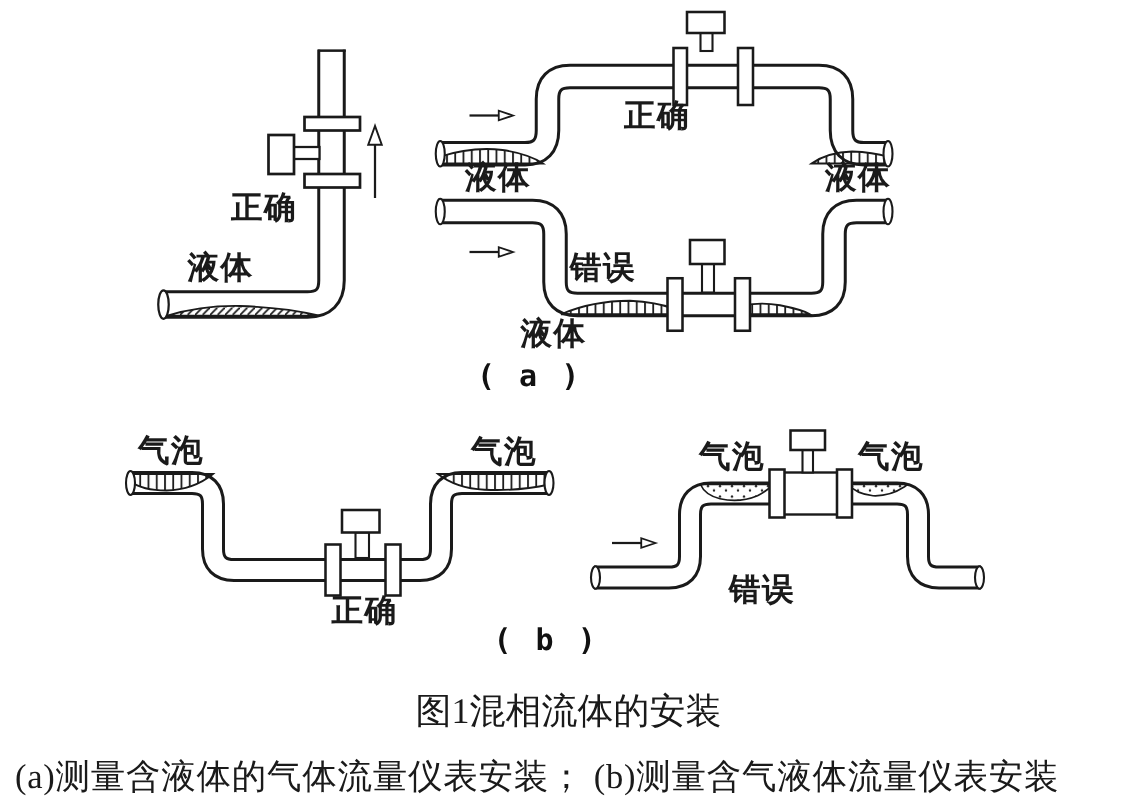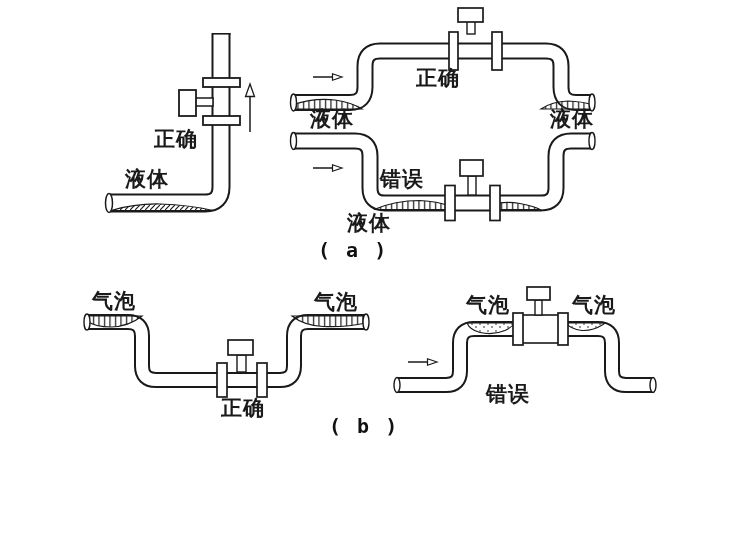--- a/index.html
+++ b/index.html
@@ -150,14 +150,16 @@
 
   <div class="lbl" style="left:92px;top:292px">气泡</div>
   <div class="lbl" style="left:314px;top:293px">气泡</div>
   <div class="lbl" style="left:221px;top:399px">正确</div>
   <div class="tag" style="left:329px;top:416px">( b )</div>
 
   <div class="lbl" style="left:466px;top:296px">气泡</div>
   <div class="lbl" style="left:572px;top:296px">气泡</div>
   <div class="lbl" style="left:486px;top:385px">错误</div>
 
+  <div class="fig-title">图1混相流体的安装</div>
+  <div class="fig-caption">(a)测量含液体的气体流量仪表安装； (b)测量含气液体流量仪表安装</div>
 
 </div>
 
 </body></html>

